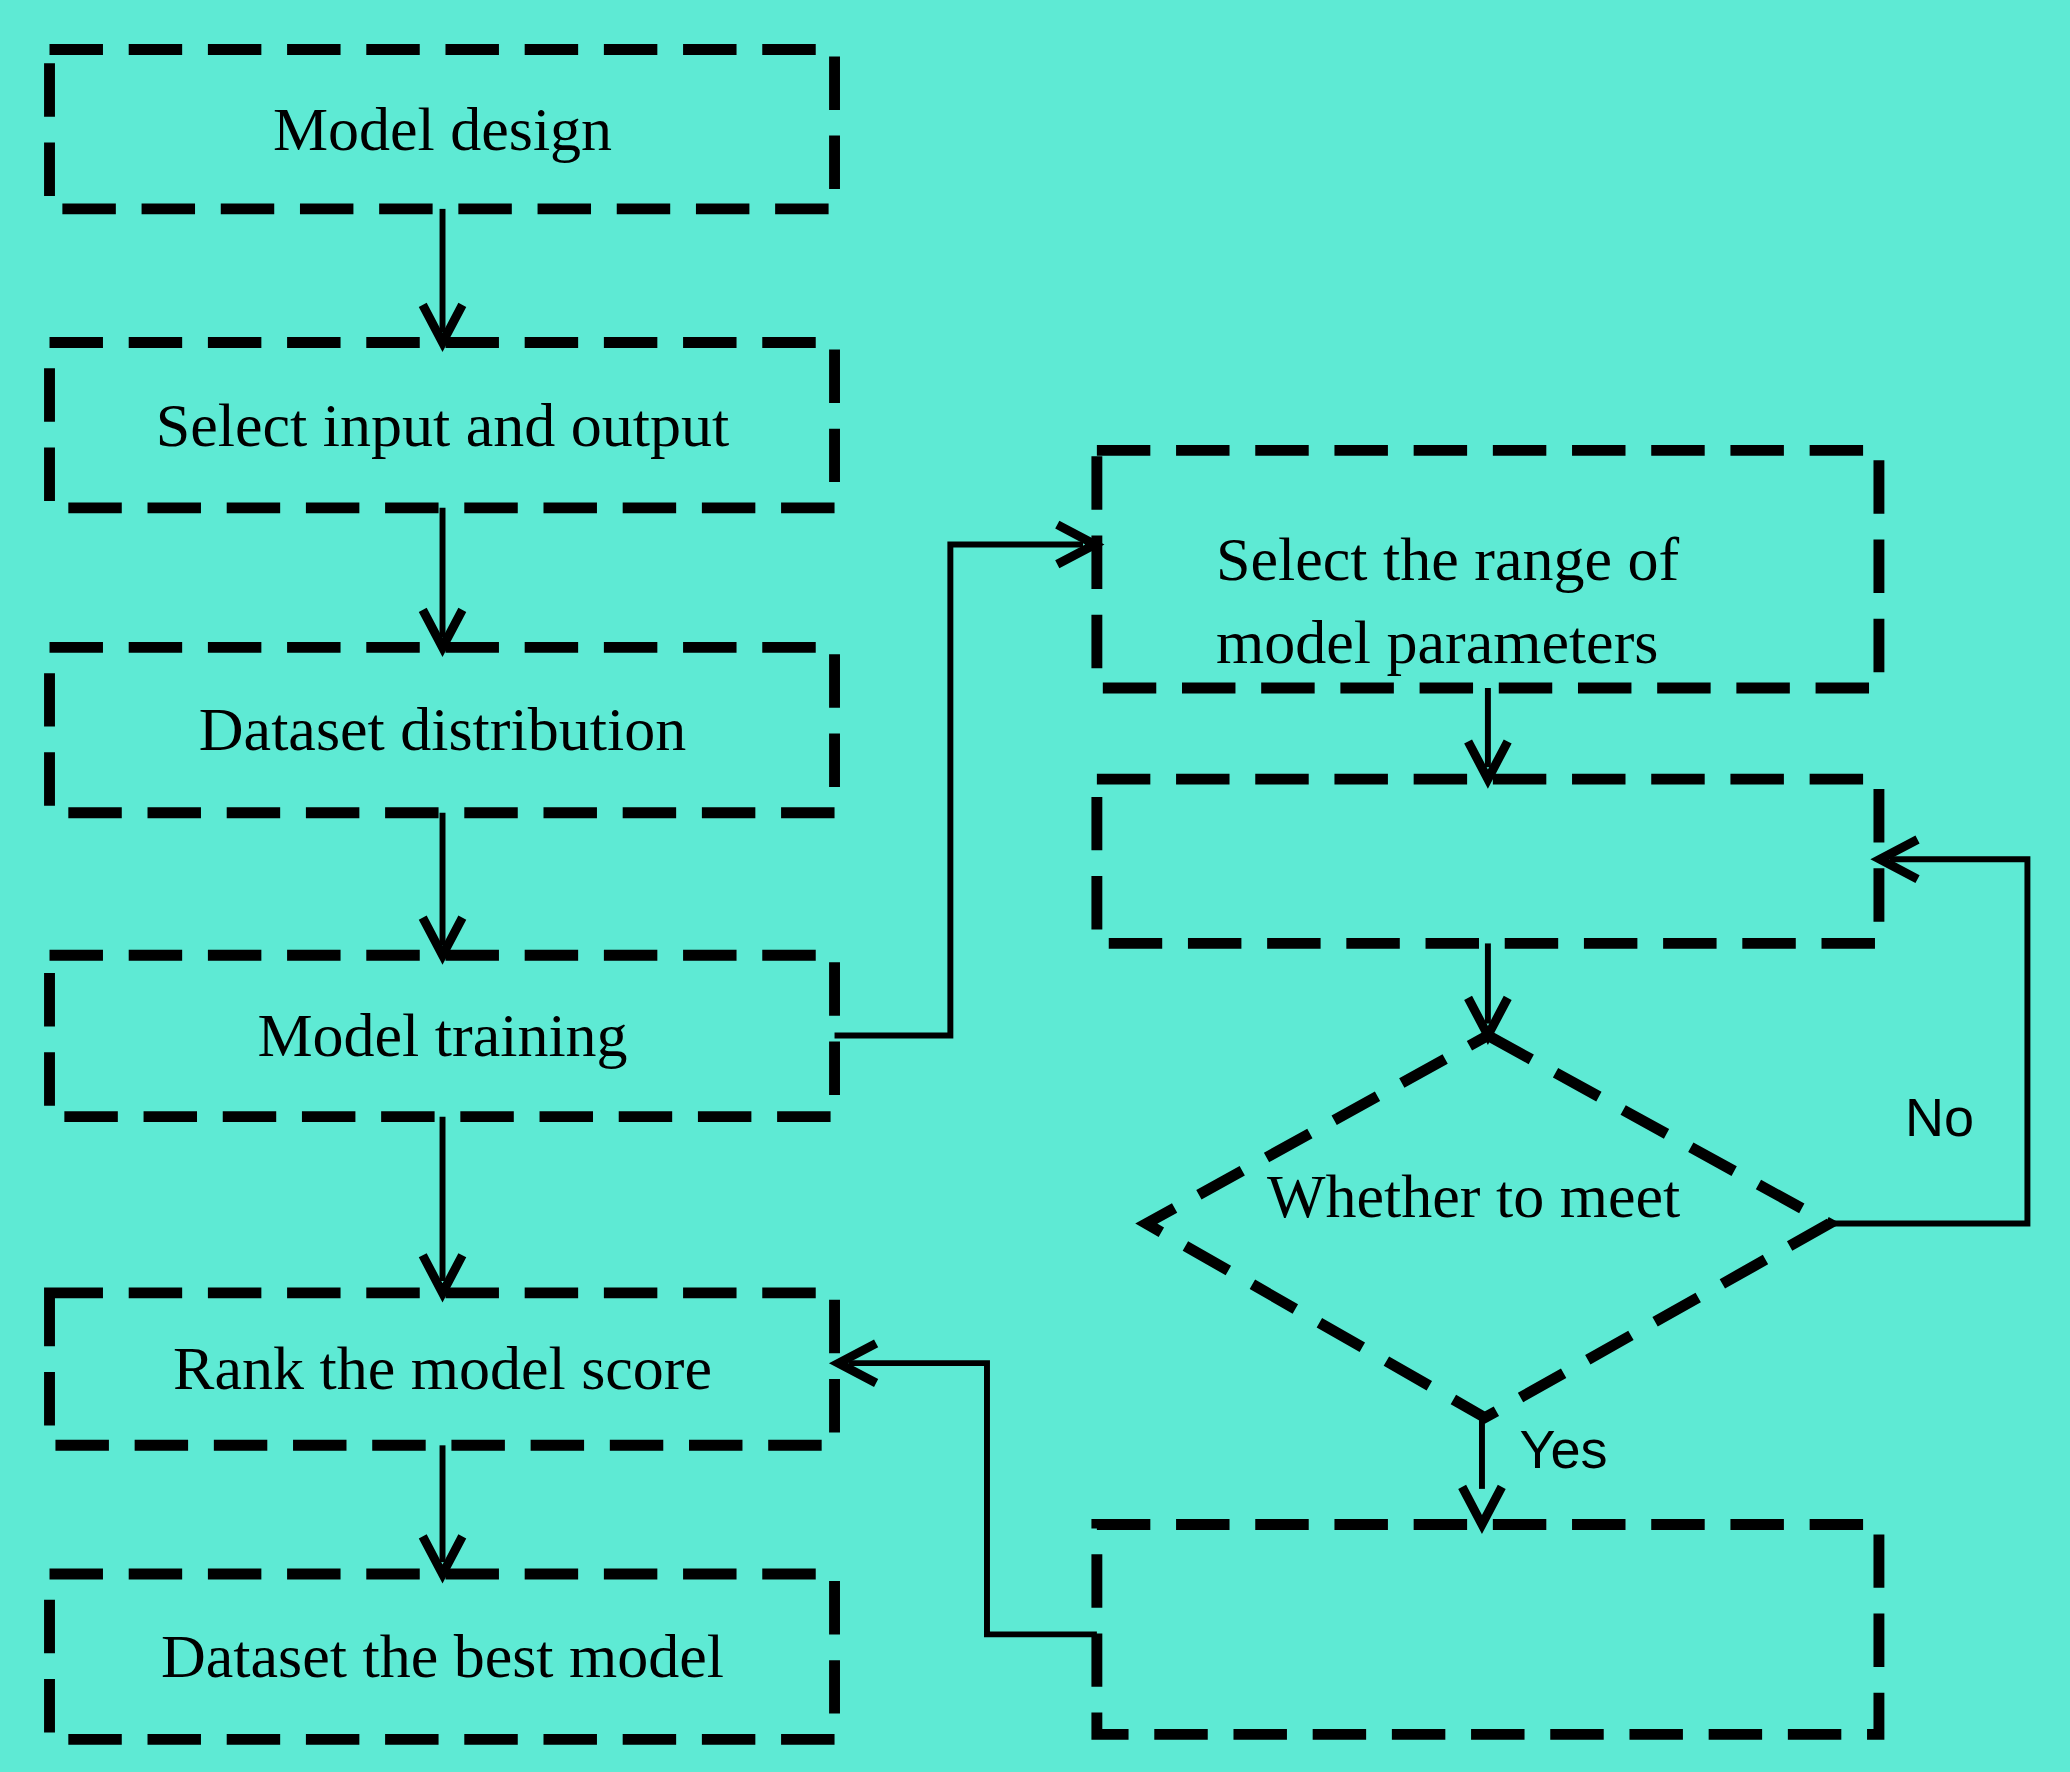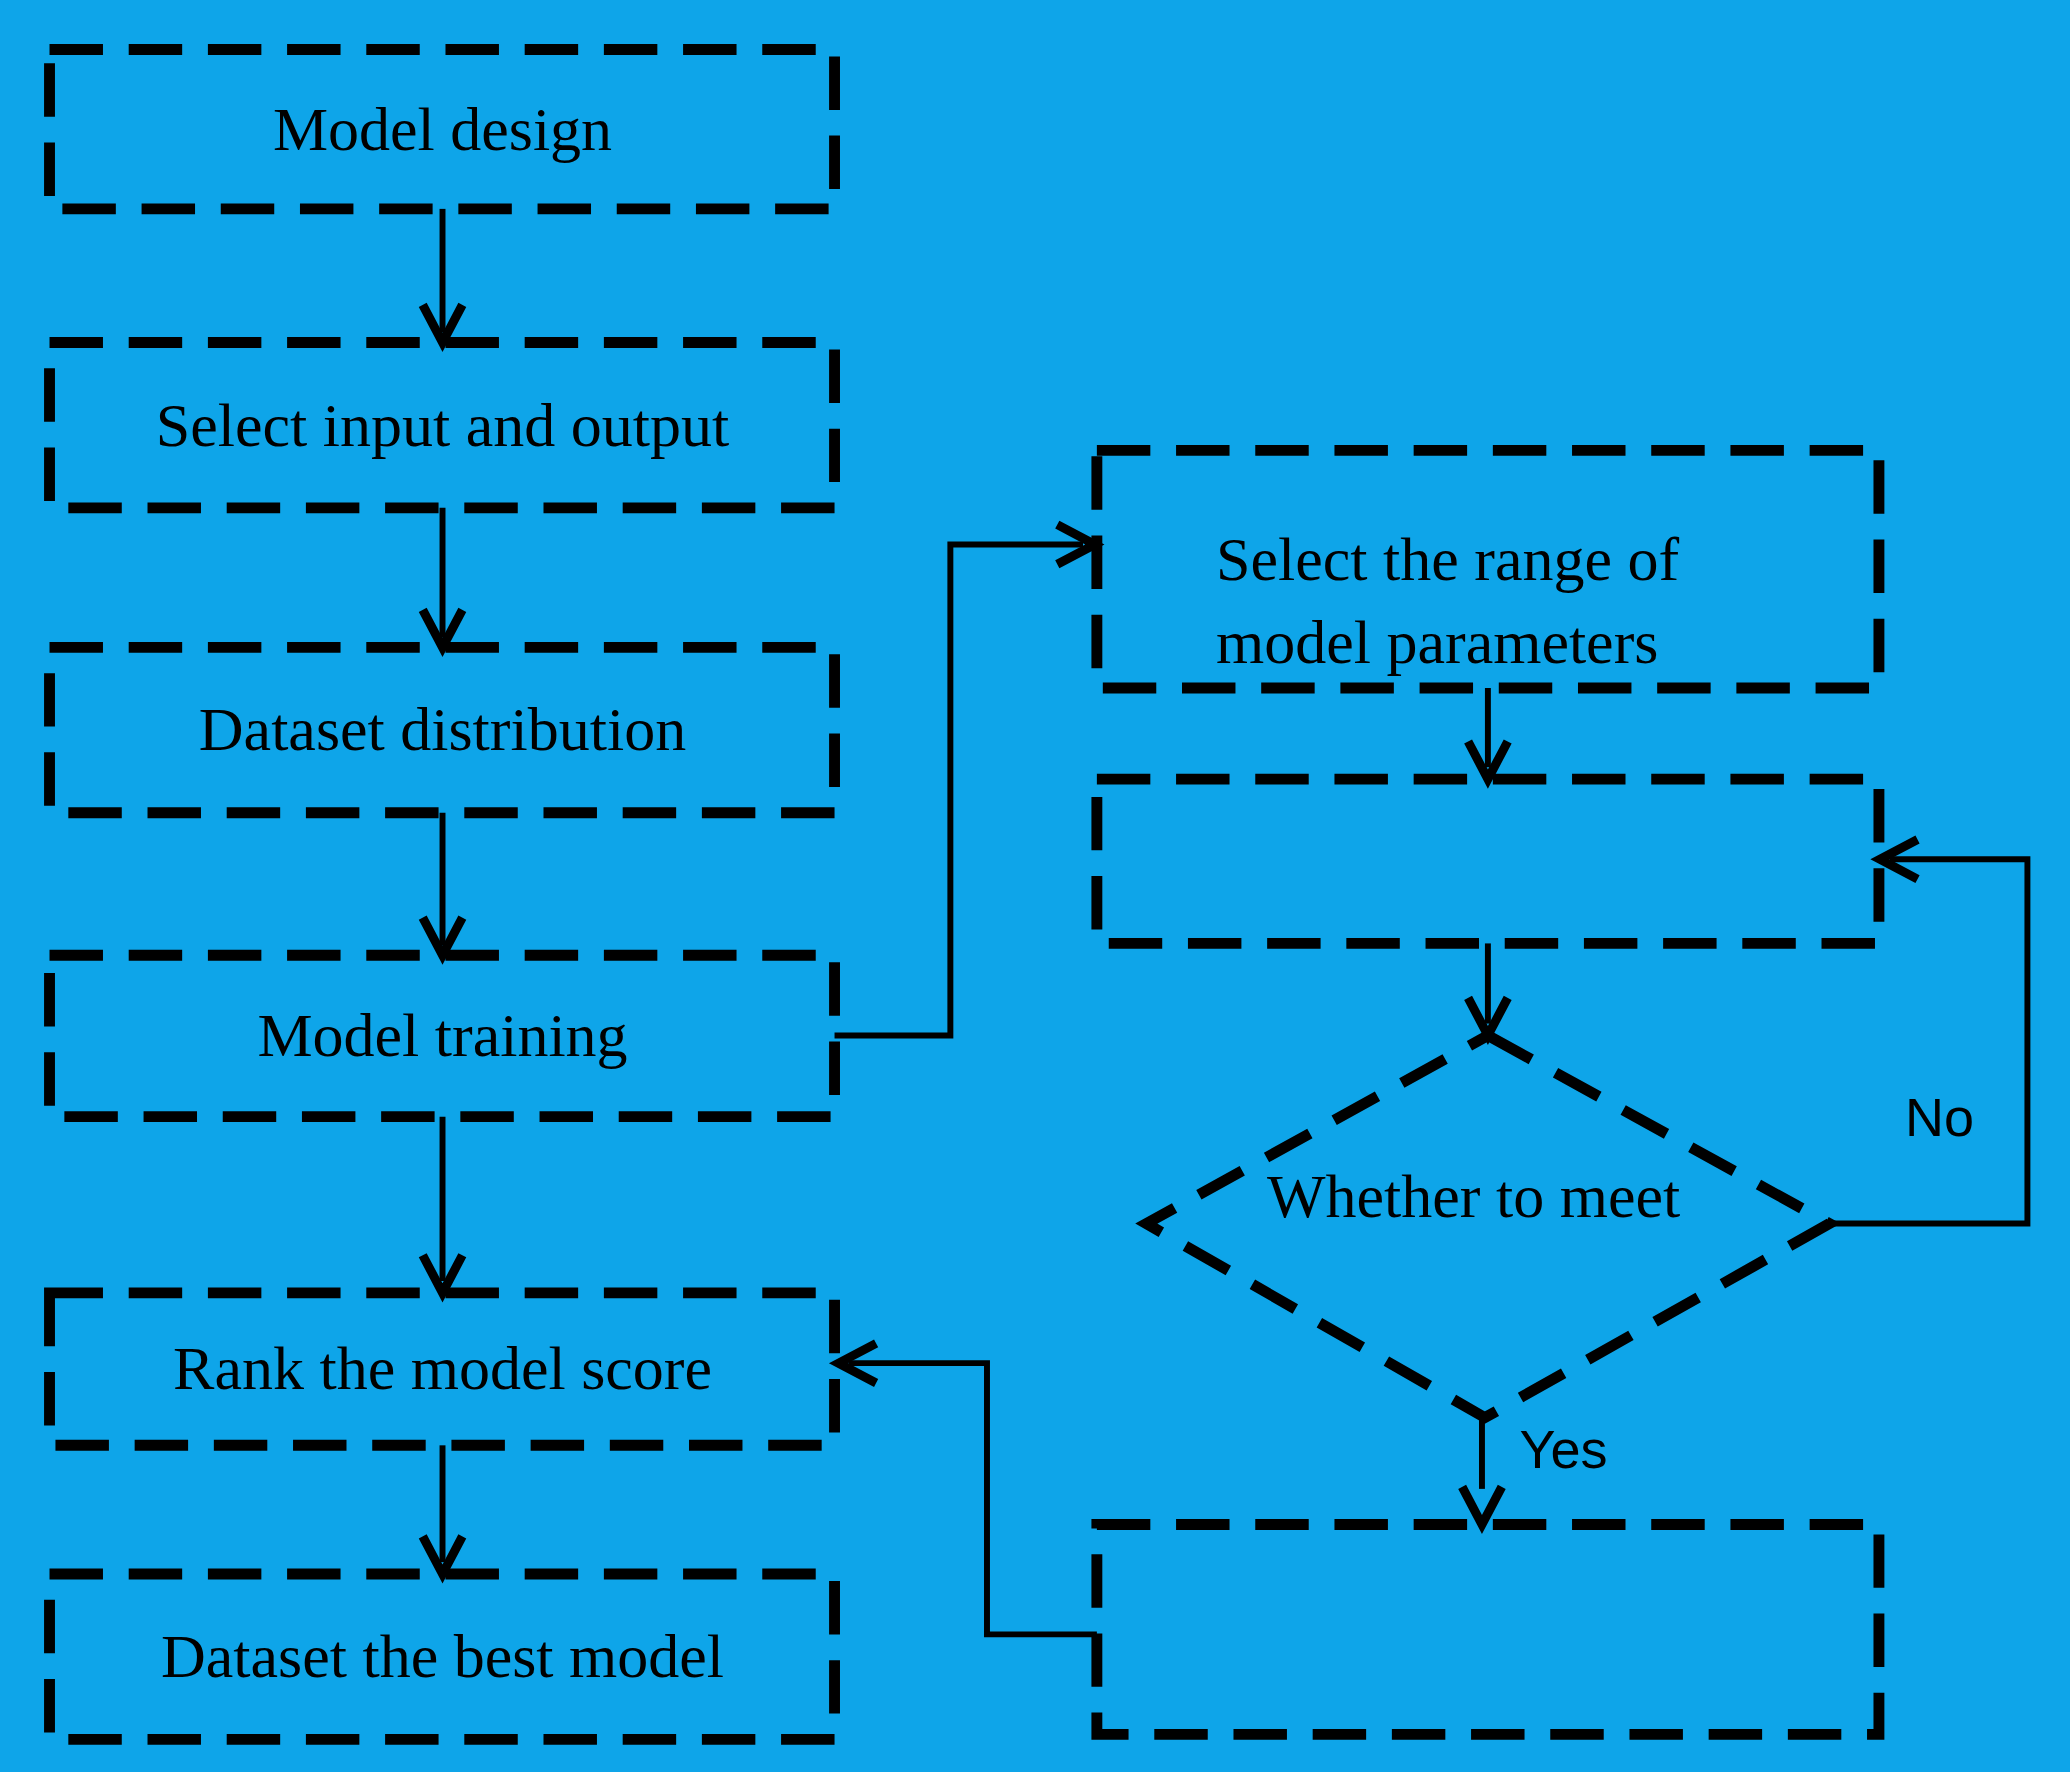--- a/index.html
+++ b/index.html
@@ -1,19 +1,19 @@
 <!DOCTYPE html>
 <html><head>
 <meta charset="utf-8">
 <style>
   html,body{margin:0;padding:0;background:#ffffff;}
   #canvas{
     position:relative;
     width:2070px;height:1772px;
-    background:#0ea5e9;
+    background:#5eead4;
     font-family:"Liberation Serif", "DejaVu Serif", serif;
     color:#000000;
     overflow:hidden;
   }
   #diagram-svg{position:absolute;left:0;top:0;}
   .node-label{
     position:absolute;
     display:flex;align-items:center;justify-content:center;
     text-align:center;
     font-size:62px;

